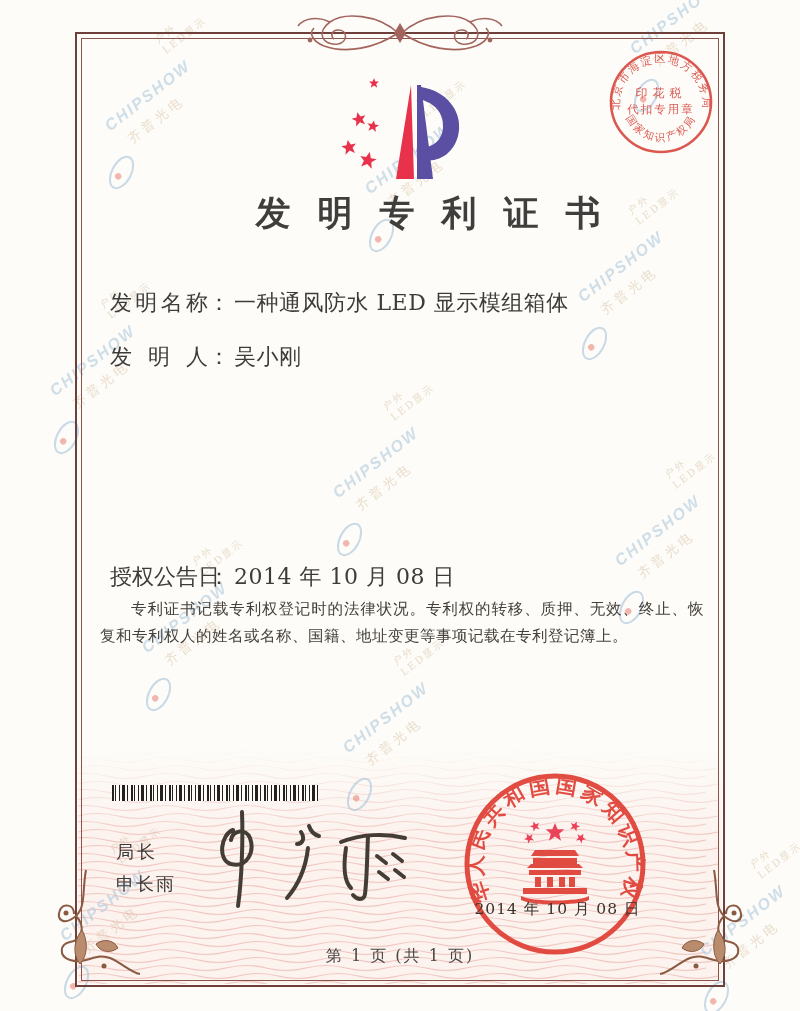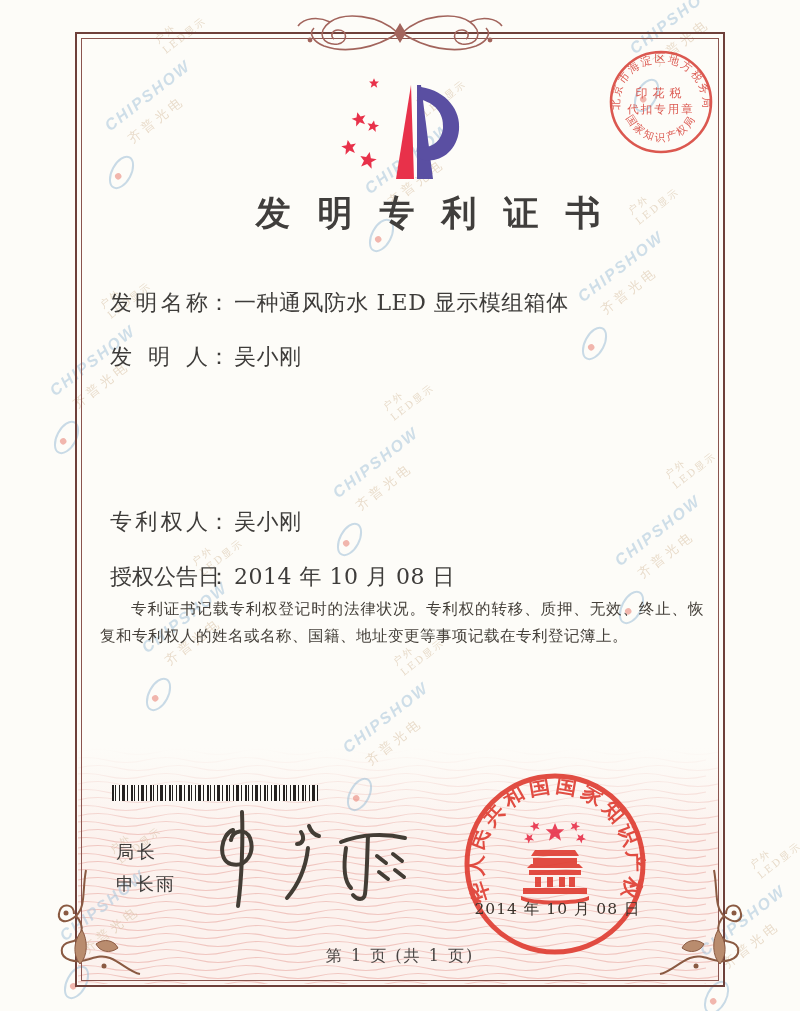--- a/index.html
+++ b/index.html
@@ -289,23 +289,20 @@
   </svg>
 
   <div class="doc-title">发明专利证书</div>
 
   <div class="field-row" style="top:288px">
     <span class="field-label">发明名称</span><span class="field-colon">：</span><span class="field-value">一种通风防水 LED 显示模组箱体</span>
   </div>
   <div class="field-row" style="top:342px">
     <span class="field-label">发明人</span><span class="field-colon">：</span><span class="field-value">吴小刚</span>
   </div>
-  <div class="field-row" style="top:507px">
-    <span class="field-label">专利权人</span><span class="field-colon">：</span><span class="field-value">吴小刚</span>
-  </div>
   <div class="field-row" style="top:562px">
     <span class="field-label">授权公告日</span><span class="field-colon">：</span><span class="field-value">2014 年 10 月 08 日</span>
   </div>
 
   <div class="body-text">
     <p>专利证书记载专利权登记时的法律状况。专利权的转移、质押、无效、终止、恢复和专利权人的姓名或名称、国籍、地址变更等事项记载在专利登记簿上。</p>
   </div>
 
   <div class="barcode"></div>
 

